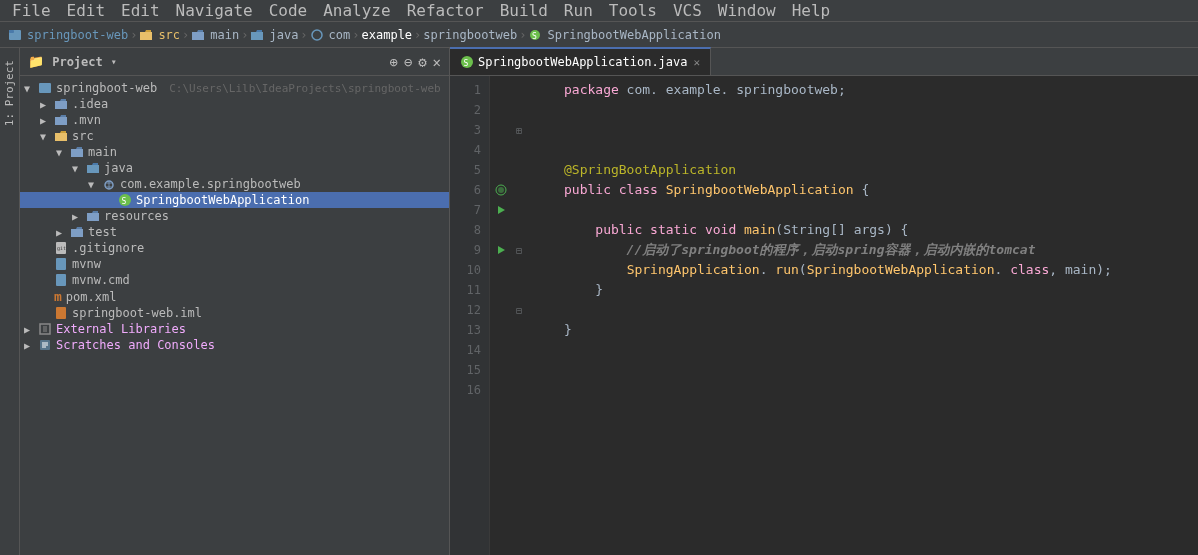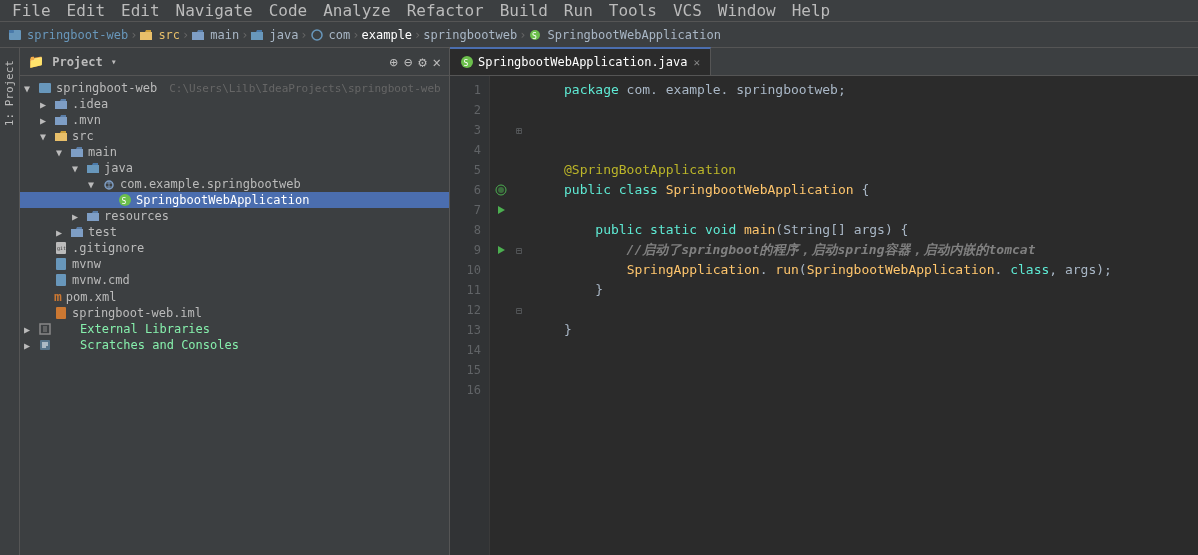--- a/index.html
+++ b/index.html
@@ -176,21 +176,21 @@
     #code-content {
       flex: 1;
       padding: 4px 8px;
       overflow-x: auto;
       line-height: 20px;
       font-size: 13px;
     }
     .code-line { height: 20px; white-space: pre; display: flex; align-items: center; }
 
     
-    .kw-keyword { color: #5eead4; }
+    .kw-keyword { color: #f9a8d4; }
     .kw-class-name { color: #ffc66d; }
     .kw-annotation { color: #bbb529; }
     .kw-comment { color: #808080; font-style: italic; font-weight: bold; }
     .kw-method { color: #ffc66d; }
 
     
     #fold-gutter {
       width: 16px;
       background: #2b2b2b;
       flex-shrink: 0;
@@ -205,21 +205,21 @@
       flex-shrink: 0;
       padding-top: 4px;
     }
 
     
     ::-webkit-scrollbar { width: 8px; height: 8px; }
     ::-webkit-scrollbar-track { background: #3c3f41; }
     ::-webkit-scrollbar-thumb { background: #555; border-radius: 4px; }
 
     
-    .tree-item-ext { color: #86efac; margin-left: 24px; }
+    .tree-item-ext { color: #f0abfc; }
   </style>
 </head>
 <body>
 
 <div id="menu-bar">
   <div class="menu-item">File</div>
   <div class="menu-item">Edit</div>
   <div class="menu-item">Edit</div>
   <div class="menu-item">Navigate</div>
   <div class="menu-item">Code</div>
@@ -578,21 +578,21 @@
           <span class="kw-keyword">public</span><span> </span><span class="kw-keyword">static</span><span> </span><span class="kw-keyword">void</span><span> </span><span class="kw-method">main</span><span>(String[] args) {</span>
         </div>
 
         <div class="code-line">
           <span style="width:30px;display:inline-block"></span>
           <span class="kw-comment">        //启动了springboot的程序，启动spring容器，启动内嵌的tomcat</span>
         </div>
 
         <div class="code-line">
           <span style="width:30px;display:inline-block"></span>
-          <span>        </span><span class="kw-class-name">SpringApplication</span><span>. </span><span class="kw-method">run</span><span>(</span><span class="kw-class-name">SpringbootWebApplication</span><span>. </span><span class="kw-keyword">class</span><span>, args);</span>
+          <span>        </span><span class="kw-class-name">SpringApplication</span><span>. </span><span class="kw-method">run</span><span>(</span><span class="kw-class-name">SpringbootWebApplication</span><span>. </span><span class="kw-keyword">class</span><span>, main);</span>
         </div>
 
         <div class="code-line">
           <span style="width:30px;display:inline-block"></span>
           <span>    }</span>
         </div>
 
         <div class="code-line">&nbsp;</div>
 
         <div class="code-line">

